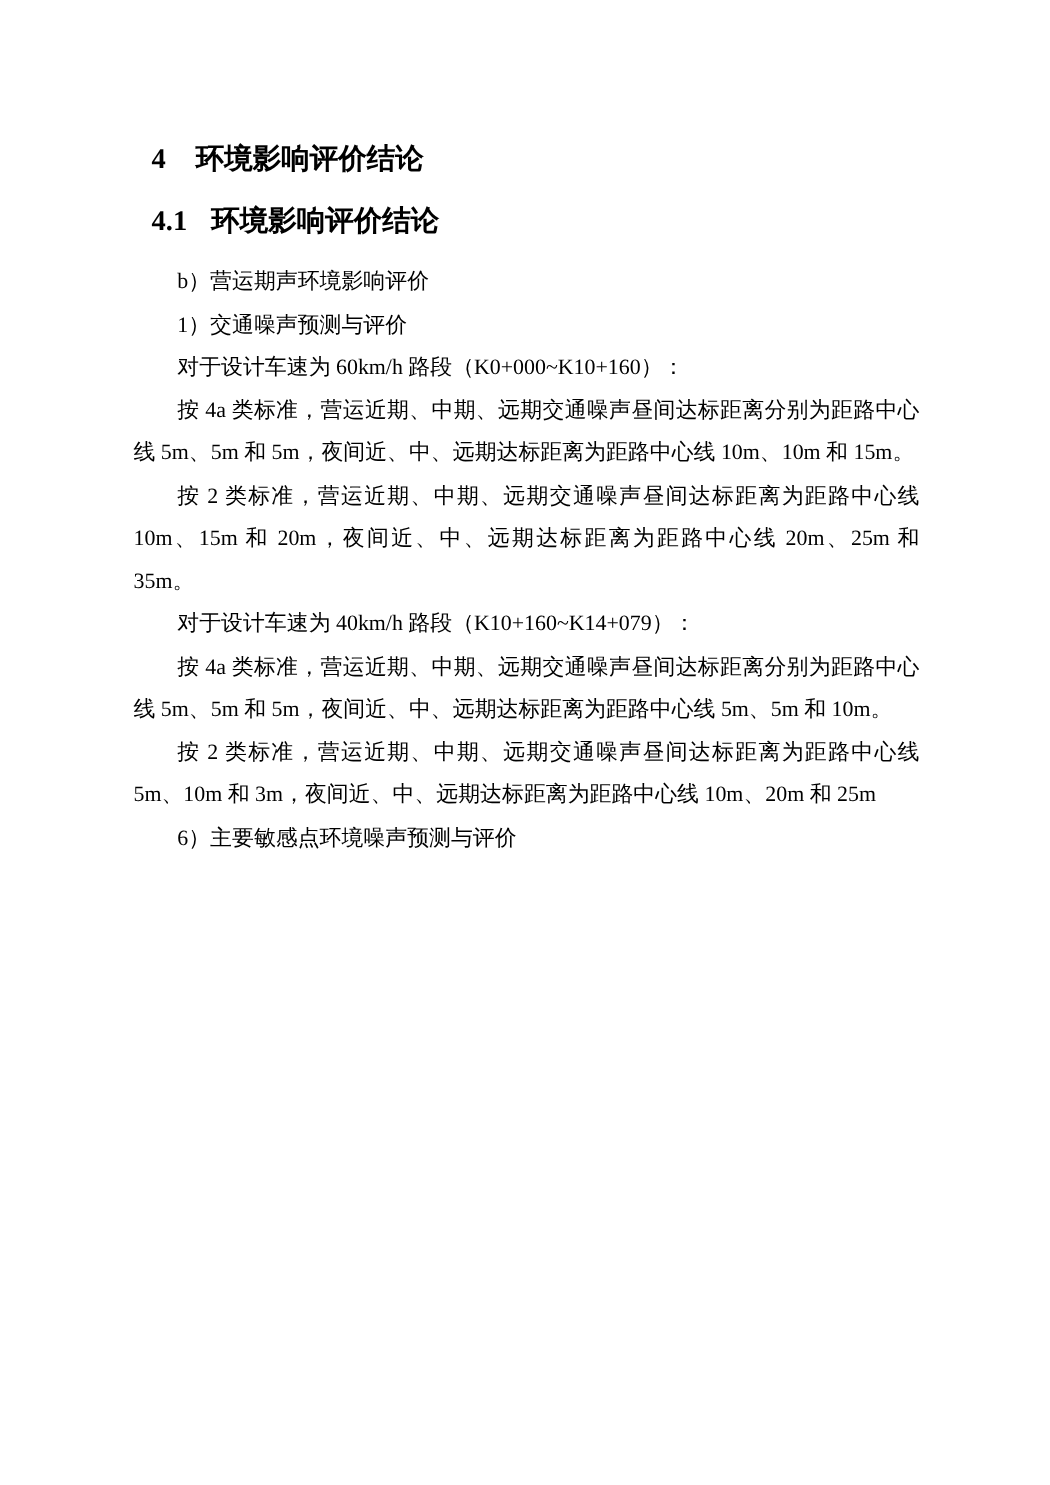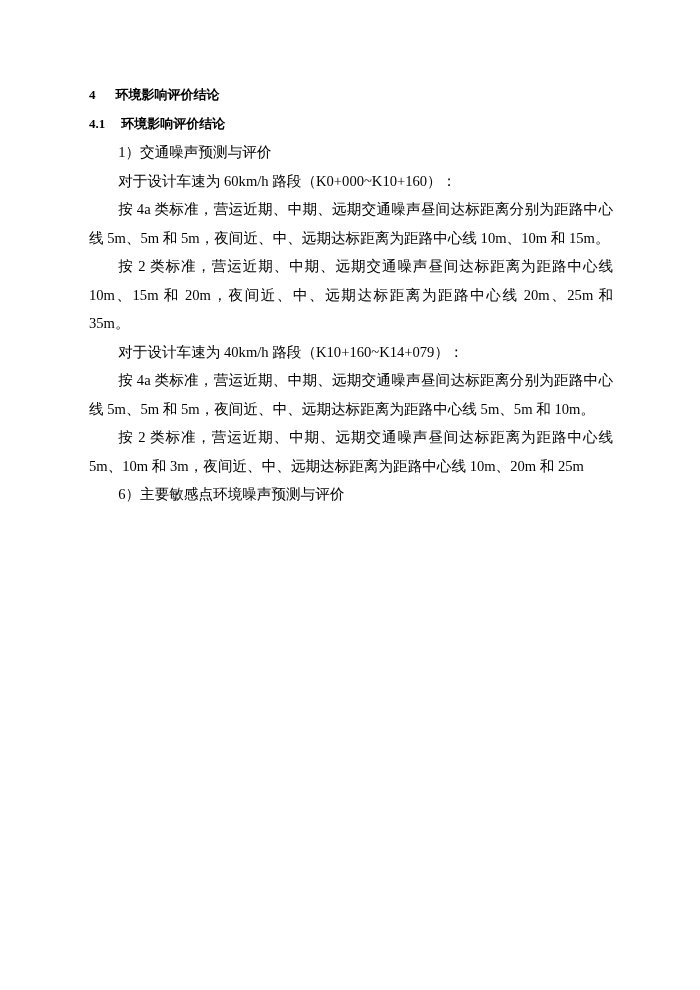--- a/index.html
+++ b/index.html
@@ -29,24 +29,24 @@
     margin: 0;
     padding: 0;
   }
   .para-indent {
     text-indent: 2em;
   }
   .para-flush {
     text-indent: 0;
   }
   .heading {
-    margin: 0;
+    margin: 12px;
     padding: 0;
     font-weight: bold;
-    font-size: 13px;
+    font-size: 19px;
     line-height: 28.5px;
     text-align: left;
     text-indent: 0;
   }
   .heading .h-num {
     font-family: "Liberation Serif", "DejaVu Serif", serif;
     font-weight: bold;
   }
   .heading .h-title {
     font-family: "Liberation Sans", "DejaVu Sans", sans-serif;
@@ -65,20 +65,21 @@
     <h2 class="heading chapter">
       <span class="h-num">4</span><span class="h-title">环境影响评价结论</span>
     </h2>
 
     <h3 class="heading section">
       <span class="h-num">4.1</span><span class="h-title">环境影响评价结论</span>
     </h3>
 
 
 
+    <p class="para-indent">b）营运期声环境影响评价</p>
 
     <p class="para-indent">1）交通噪声预测与评价</p>
 
     <p class="para-indent">对于设计车速为 60km/h 路段（K0+000~K10+160）：</p>
 
     <p class="para-indent">按 4a 类标准，营运近期、中期、远期交通噪声昼间达标距离分别为距路中心线 5m、5m 和 5m，夜间近、中、远期达标距离为距路中心线 10m、10m 和 15m。</p>
 
     <p class="para-indent">按 2 类标准，营运近期、中期、远期交通噪声昼间达标距离为距路中心线 10m、15m 和 20m，夜间近、中、远期达标距离为距路中心线 20m、25m 和 35m。</p>
 
     <p class="para-indent">对于设计车速为 40km/h 路段（K10+160~K14+079）：</p>

